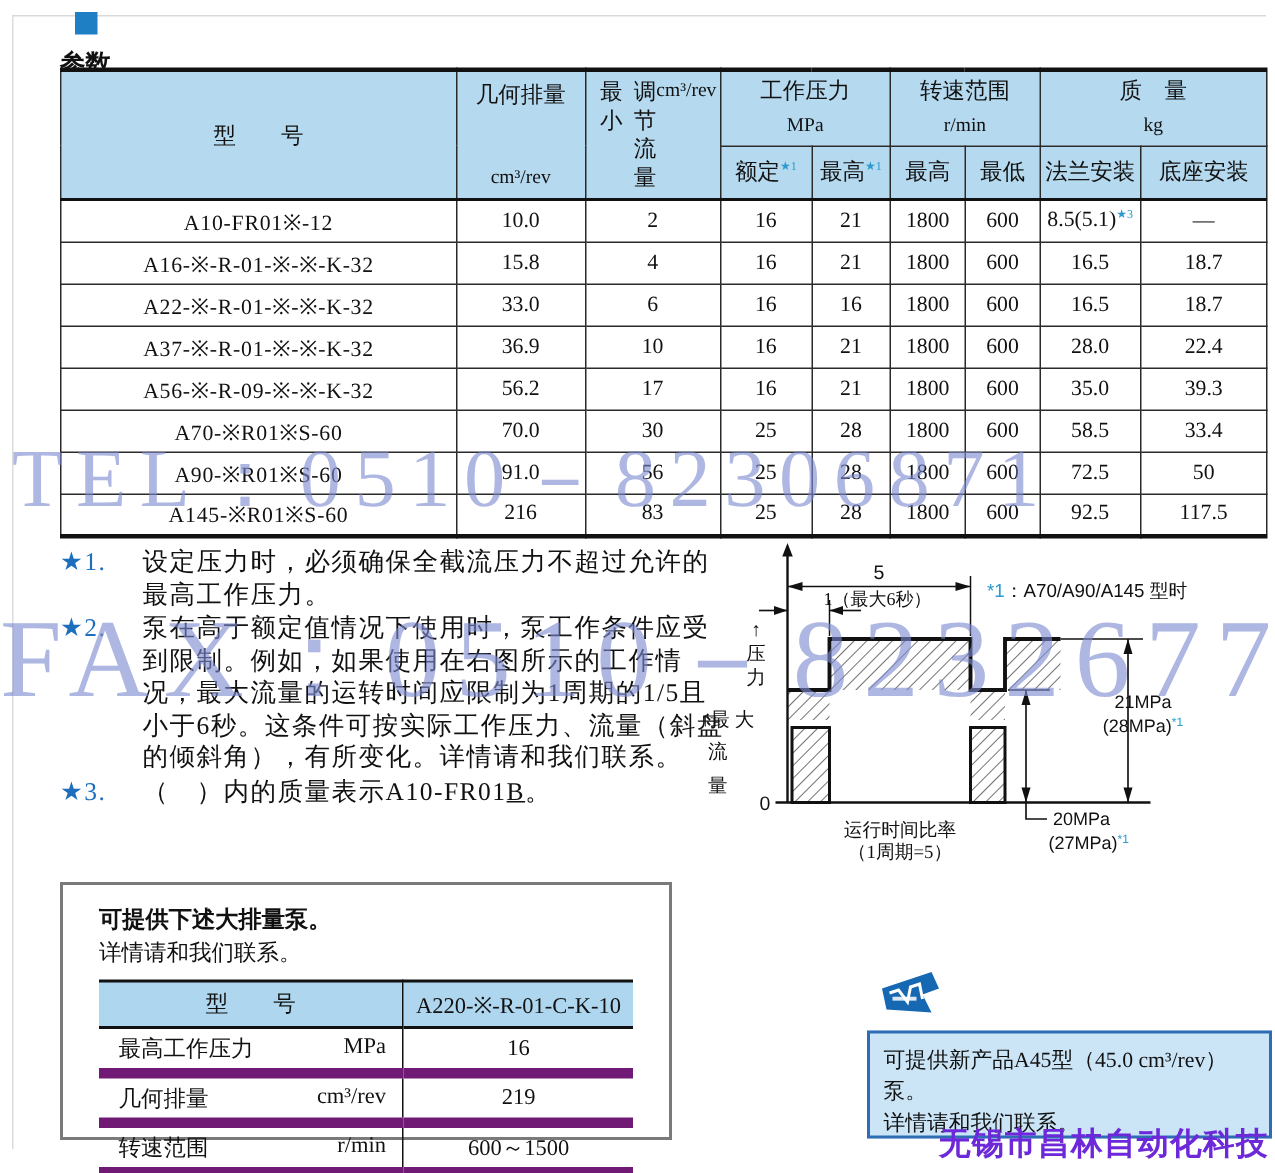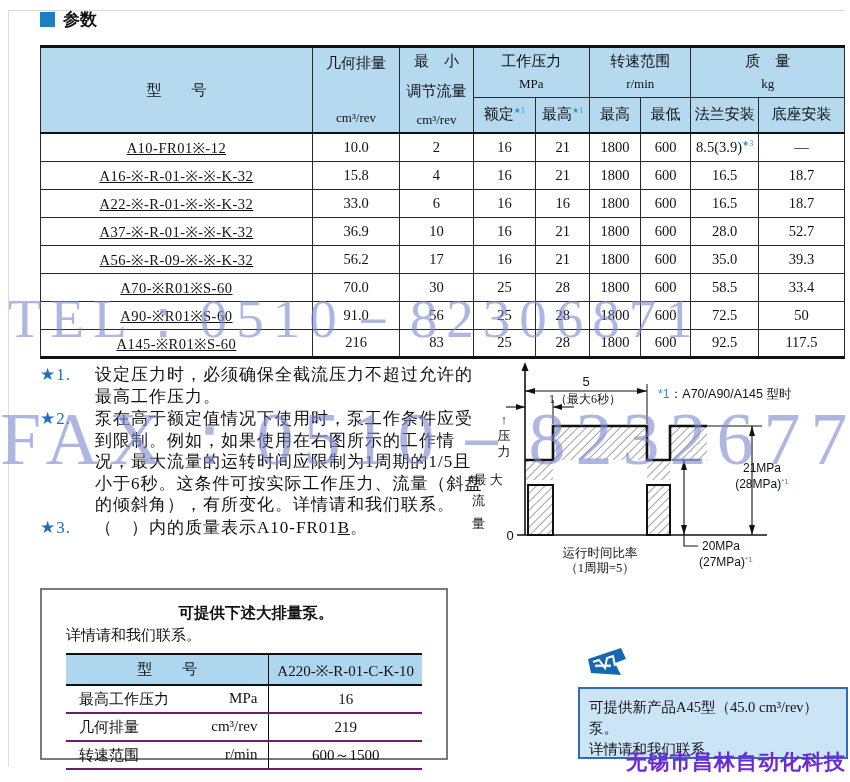--- a/index.html
+++ b/index.html
@@ -4,40 +4,40 @@
 <style>
   html,body{margin:0;padding:0;background:#ffffff;}
   .page{position:relative;width:850px;height:782px;background:#fff;overflow:hidden;
         font-family:"Liberation Serif","DejaVu Serif",serif;color:#111;}
   
   .scan-edge-top{position:absolute;left:8px;top:10px;width:836px;height:1px;background:#d9d9d9;}
   .scan-edge-left{position:absolute;left:8px;top:10px;width:1px;height:756px;background:#dcdcdc;}
 
   
   .sec-title{position:absolute;left:40px;top:8px;display:flex;align-items:center;gap:8px;
-             font-family:"Liberation Sans","DejaVu Sans",sans-serif;font-weight:bold;font-size:17px;}
+             font-family:"Liberation Sans","DejaVu Sans",sans-serif;font-weight:bold;font-size:17px;flex-direction:column;}
   .sec-title .sq{width:15px;height:15px;background:#1f7fc4;display:inline-block;}
 
   
   table.params{position:absolute;left:40px;top:45px;width:805px;border-collapse:collapse;
                border-top:3px solid #111;border-bottom:3px solid #111;
                border-left:1.5px solid #222;border-right:1.5px solid #222;}
   table.params th,table.params td{border:1px solid #2a2a2a;text-align:center;padding:0 2px;}
   table.params thead th{background:#b5d9ee;font-weight:normal;font-size:15px;}
   table.params thead{border-bottom:2.5px solid #111;}
   table.params tr.h1{height:50px;}
   table.params tr.h2{height:35px;}
   table.params tbody tr{height:28px;}
   table.params tbody td{font-size:14.5px;background:#fff;}
   .stack{display:flex;flex-direction:column;justify-content:space-between;height:72px;padding:6px 0;}
-  .stack3{display:flex;flex-direction:column;justify-content:space-between;height:76px;padding:4px 0;}
+  .stack3{display:flex;flex-direction:row;justify-content:space-between;height:76px;padding:4px 0;}
   .unit{font-size:13px;}
   .grp{line-height:1.5;}
   sup.bsup{color:#2a9ad0;font-size:8px;vertical-align:super;letter-spacing:0;}
-  td.model{letter-spacing:0.5px;text-decoration:underline;}
+  td.model{letter-spacing:0.5px;}
 
   
   .notes{position:absolute;left:40px;top:364px;width:445px;font-size:17px;line-height:21.5px;letter-spacing:1px;}
   .note{display:flex;margin-bottom:1px;}
   .note .mk{color:#1d6fbd;flex:0 0 30px;}
   .note .tx{flex:1;margin-left:24px;}
   .note .ul{text-decoration:underline;}
 
   
   .wm{position:absolute;color:rgba(123,139,209,0.62);font-family:"Liberation Serif","DejaVu Serif",serif;
@@ -48,26 +48,26 @@
   
   .diag{position:absolute;left:460px;top:358px;z-index:2;}
   .diag text{fill:#111;}
   .t-sans{font-family:"Liberation Sans","DejaVu Sans",sans-serif;}
   .t-serif{font-family:"Liberation Serif","DejaVu Serif",serif;}
   .blue{fill:#2a9ad0;}
 
   
   .bigpump{position:absolute;left:40px;top:588px;width:404px;height:168px;border:2px solid #7a7a7a;background:#fff;}
   .bigpump .bp-title{font-family:Liberation Serif, serif;font-weight:bold;
-                     font-size:15.5px;margin:13px 0 2px 24px;text-align:center;}
+                     font-size:15.5px;margin:13px 0 2px 24px;}
   .bigpump .bp-sub{font-size:15px;margin:0 0 8px 24px;}
   table.ltable{border-collapse:collapse;margin-left:24px;width:356px;
                border-top:2.5px solid #111;border-bottom:2.5px solid #111;font-size:15px;}
   table.ltable th{background:#aed6ee;font-weight:normal;height:27px;border-bottom:2.5px solid #111;}
-  table.ltable td{height:24px;border-bottom:2px solid #701a75;}
+  table.ltable td{height:24px;border-bottom:7px solid #701a75;}
   table.ltable .c1{width:57%;border-right:1.2px solid #111;}
   table.ltable td.c1{text-align:left;}
   table.ltable .c2{text-align:center;}
   .lblrow{display:flex;justify-content:space-between;padding:0 10px 0 12px;}
 
   
   .logo{position:absolute;left:585px;top:646px;z-index:3;}
   .newbox{position:absolute;left:578px;top:687px;width:248px;height:52px;background:#cbe5f7;
           border:2px solid #2e6db4;padding:8px 9px;font-size:14.5px;line-height:1.45;z-index:2;}
   .company{position:absolute;right:4px;top:748px;font-family:"Liberation Sans","DejaVu Sans",sans-serif;
@@ -137,21 +137,21 @@
     </thead>
     <tbody>
       <tr>
         <td class="model">A10-FR01※-12</td>
           <td>10.0</td>
           <td>2</td>
           <td>16</td>
           <td>21</td>
           <td>1800</td>
           <td>600</td>
-        <td><span>8.5(3.9)</span><sup class="bsup">★3</sup></td>
+        <td><span>8.5(5.1)</span><sup class="bsup">★3</sup></td>
         <td>—</td>
       </tr>
       <tr>
         <td class="model">A16-※-R-01-※-※-K-32</td>
           <td>15.8</td>
           <td>4</td>
           <td>16</td>
           <td>21</td>
           <td>1800</td>
           <td>600</td>
@@ -171,21 +171,21 @@
       </tr>
       <tr>
         <td class="model">A37-※-R-01-※-※-K-32</td>
           <td>36.9</td>
           <td>10</td>
           <td>16</td>
           <td>21</td>
           <td>1800</td>
           <td>600</td>
           <td>28.0</td>
-          <td>52.7</td>
+          <td>22.4</td>
       </tr>
       <tr>
         <td class="model">A56-※-R-09-※-※-K-32</td>
           <td>56.2</td>
           <td>17</td>
           <td>16</td>
           <td>21</td>
           <td>1800</td>
           <td>600</td>
           <td>35.0</td>

